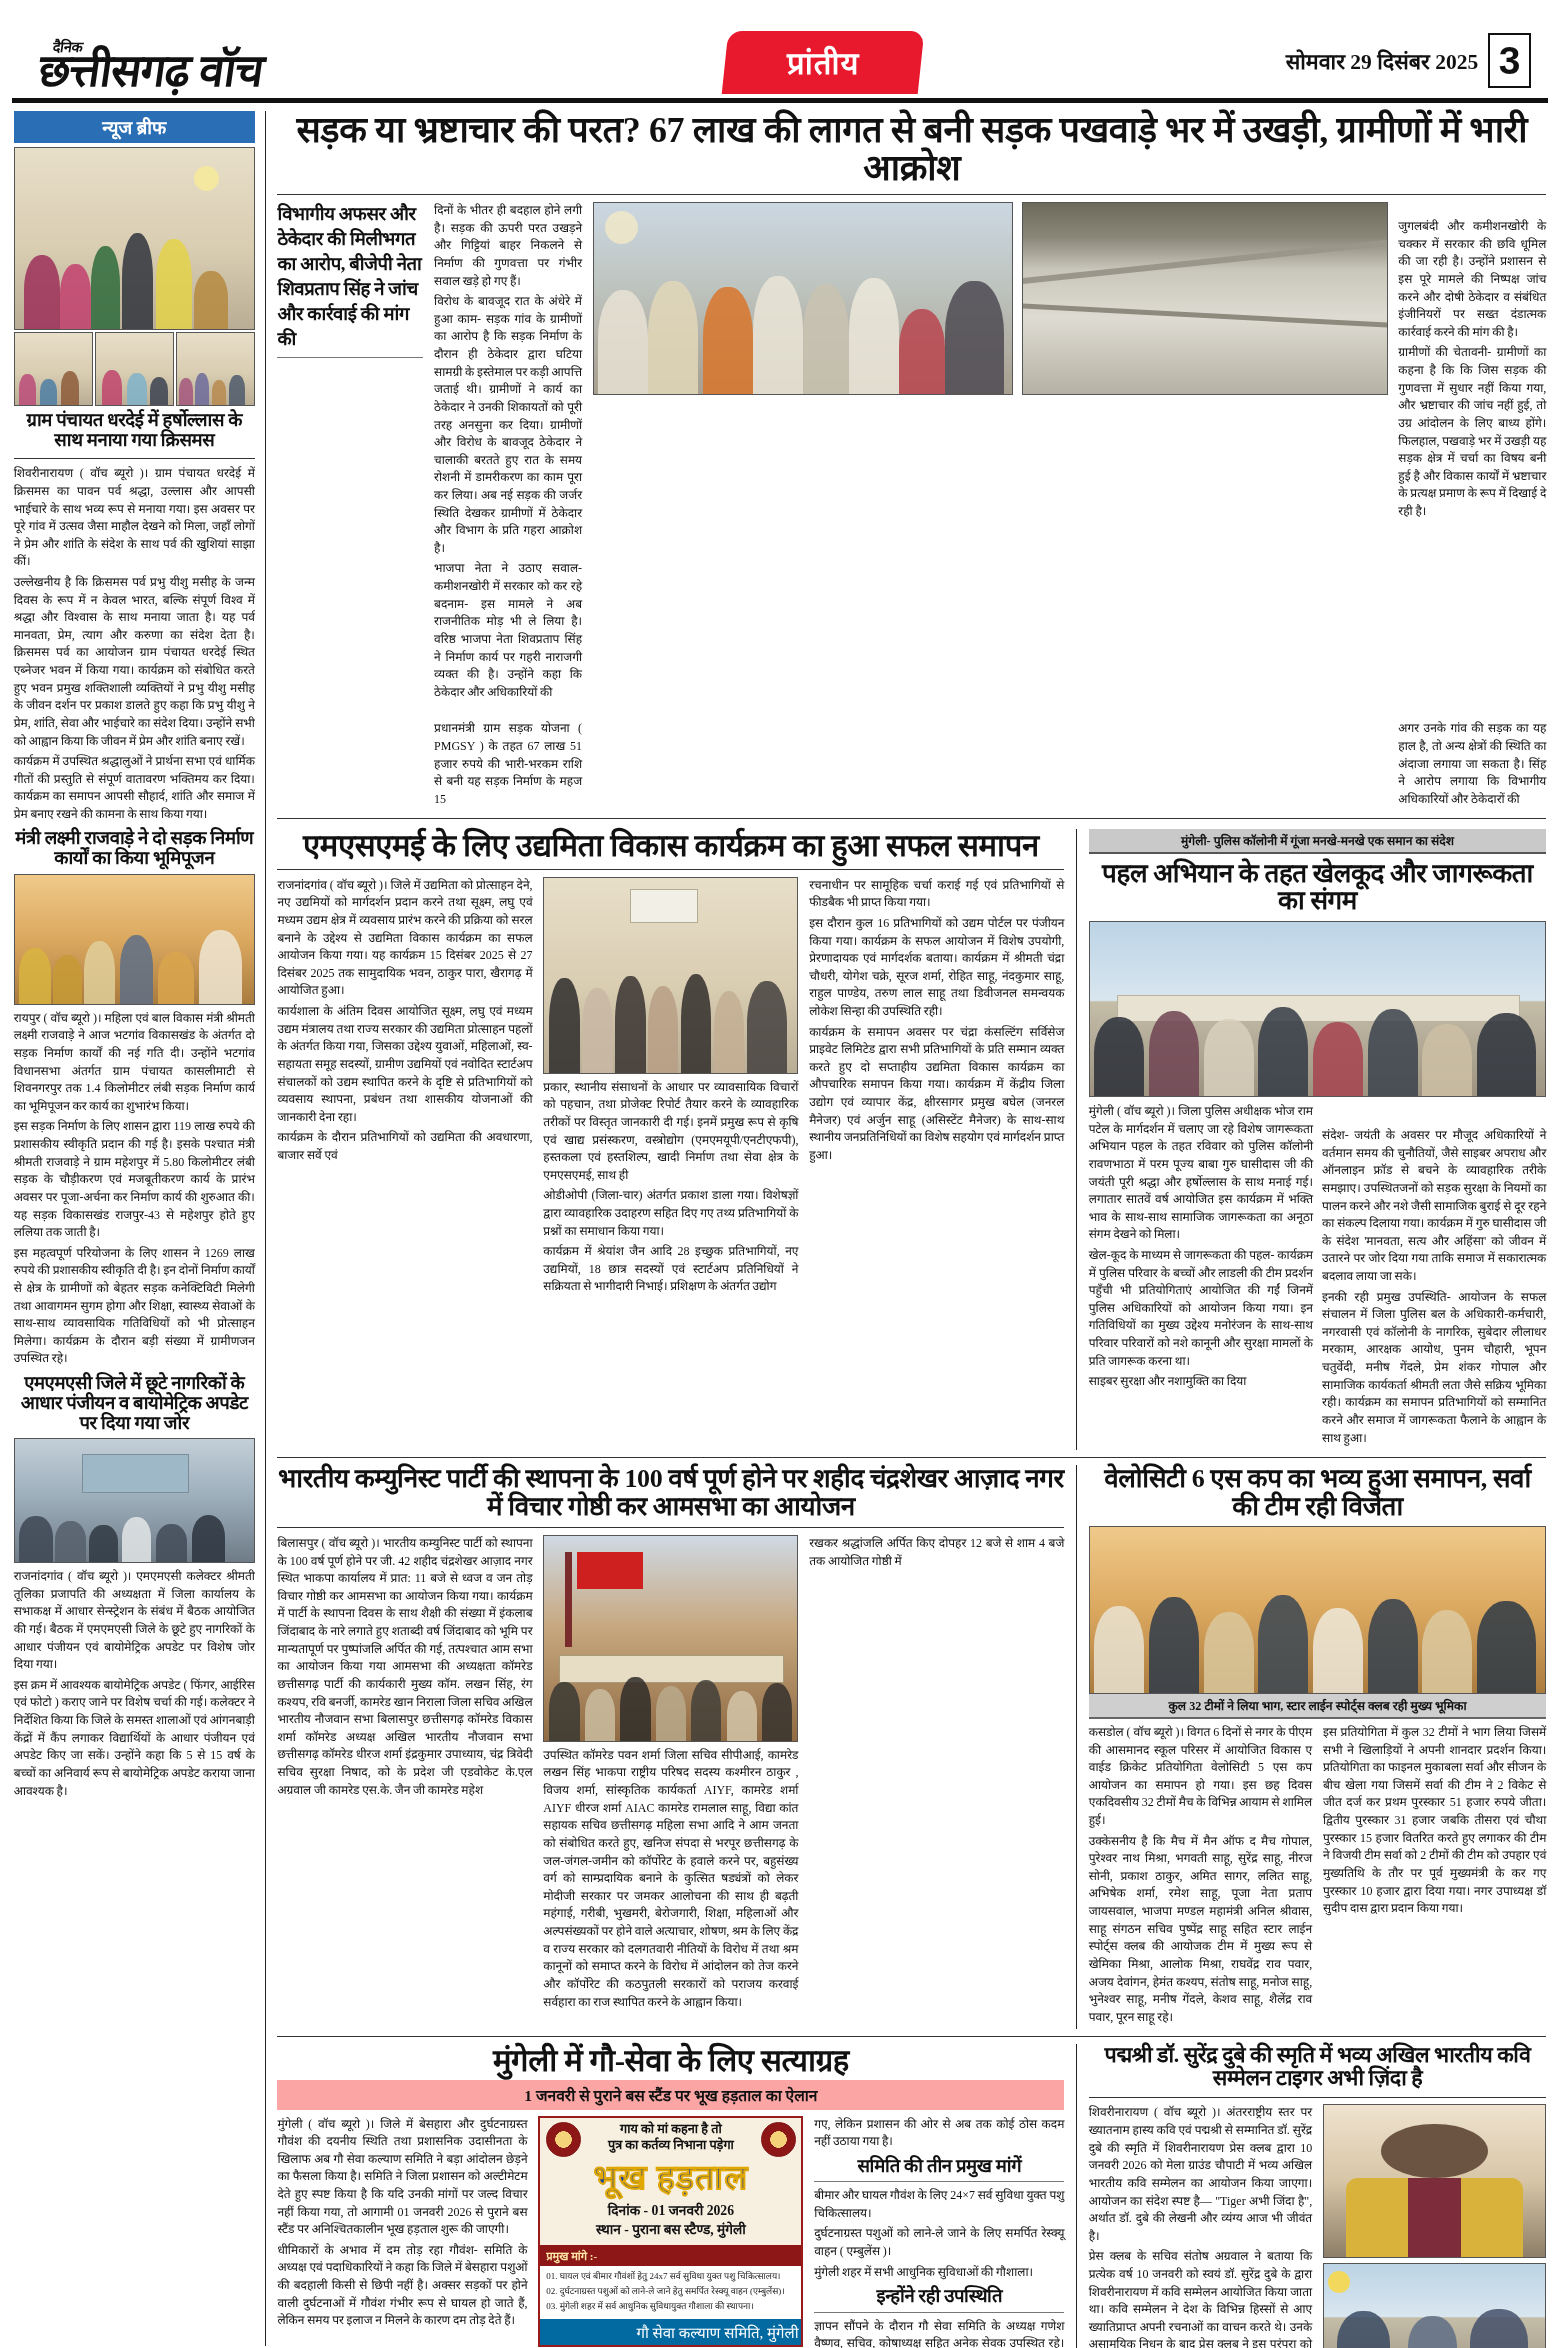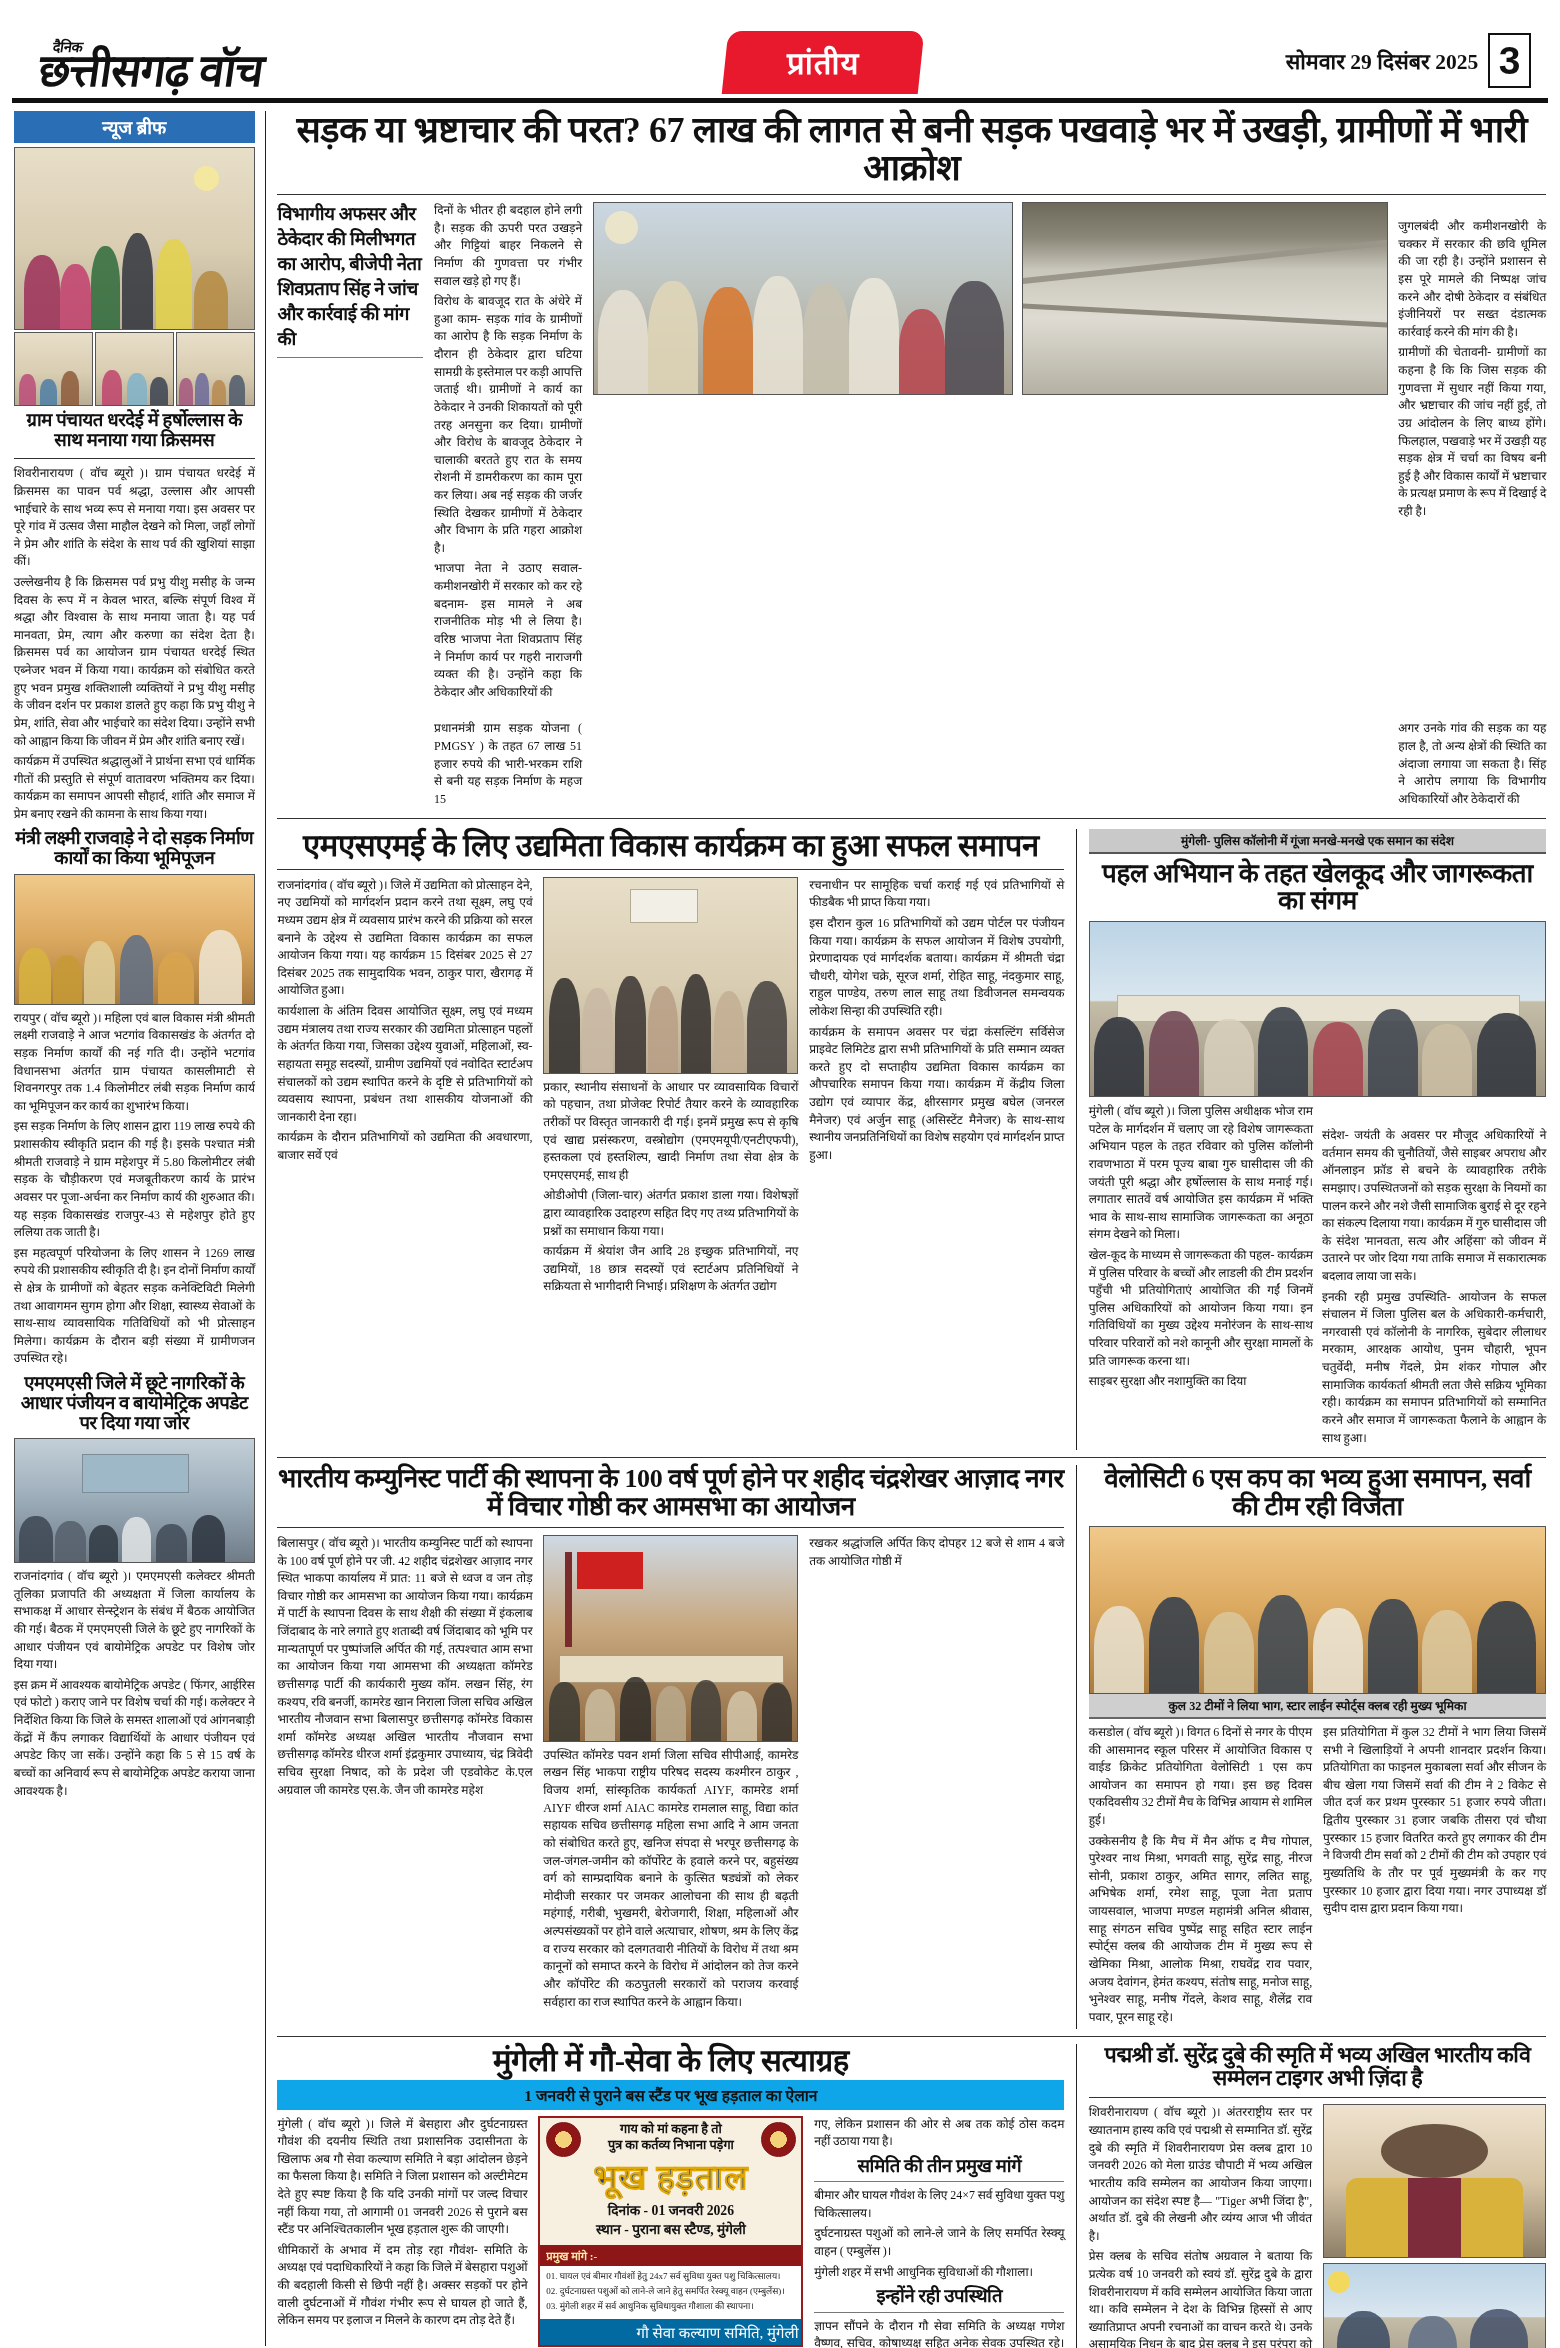--- a/index.html
+++ b/index.html
@@ -48,21 +48,21 @@
 
   .kicker{
     background:#c9c9c9;color:#111;font-size:12.2px;font-weight:bold;
     text-align:center;padding:2.9px 5.9px;border-bottom:2px solid #555;margin-bottom:5.9px;
   }
   .capbar{
     background:#cfcfcf;font-size:12.2px;font-weight:bold;text-align:center;
     padding:2.9px 3.9px;border-bottom:2px solid #666;margin-top:0;
   }
   .yellowbar{
-    background:#0ea5e9;font-size:15.6px;font-weight:bold;text-align:center;
+    background:#fca5a5;font-size:15.6px;font-weight:bold;text-align:center;
     padding:3.9px 5.9px;letter-spacing:0;
   }
   .bluebar{
     background:#2a6fb5;color:#fff;font-size:18.5px;font-weight:bold;
     text-align:center;padding:3.9px 5.9px;
   }
 
   
   .photo{border:1px solid #555;background:#cfd3d6;overflow:hidden;position:relative;}
   .ph-sky{background:linear-gradient(#bcd4e6 0%,#d9e6ef 45%,#c4bda8 46%,#9d9380 100%);}
@@ -378,21 +378,21 @@
                 <i style="left:61%;width:11%;height:86%;background:#34404e;"></i>
                 <i style="left:73%;width:11%;height:76%;background:#dcc9a0;"></i>
                 <i style="left:85%;width:13%;height:84%;background:#2e3946;"></i>
               </div>
             </div>
             <div class="capbar">कुल 32 टीमों ने लिया भाग, स्टार लाईन स्पोर्ट्स क्लब रही मुख्य भूमिका</div>
           </div>
 
           <div style="display:flex;gap:10.7px;margin-top:4.9px;">
             <div style="flex:1;">
-              <p class="p">कसडोल ( वॉच ब्यूरो )। विगत 6 दिनों से नगर के पीएम की आसमानद स्कूल परिसर में आयोजित विकास ए वाईड क्रिकेट प्रतियोगिता वेलोसिटी 1 एस कप आयोजन का समापन हो गया। इस छह दिवस एकदिवसीय 32 टीमों मैच के विभिन्न आयाम से शामिल हुई।</p>
+              <p class="p">कसडोल ( वॉच ब्यूरो )। विगत 6 दिनों से नगर के पीएम की आसमानद स्कूल परिसर में आयोजित विकास ए वाईड क्रिकेट प्रतियोगिता वेलोसिटी 5 एस कप आयोजन का समापन हो गया। इस छह दिवस एकदिवसीय 32 टीमों मैच के विभिन्न आयाम से शामिल हुई।</p>
               <p class="p">उक्केसनीय है कि मैच में मैन ऑफ द मैच गोपाल, पुरेश्वर नाथ मिश्रा, भगवती साहू, सुरेंद्र साहू, नीरज सोनी, प्रकाश ठाकुर, अमित सागर, ललित साहू, अभिषेक शर्मा, रमेश साहू, पूजा नेता प्रताप जायसवाल, भाजपा मण्डल महामंत्री अनिल श्रीवास, साहू संगठन सचिव पुष्पेंद्र साहू सहित स्टार लाईन स्पोर्ट्स क्लब की आयोजक टीम में मुख्य रूप से खेमिका मिश्रा, आलोक मिश्रा, राघवेंद्र राव पवार, अजय देवांगन, हेमंत कश्यप, संतोष साहू, मनोज साहू, भुनेश्वर साहू, मनीष गेंदले, केशव साहू, शैलेंद्र राव पवार, पूरन साहू रहे।</p>
             </div>
             <div style="flex:1;">
               <p class="p">इस प्रतियोगिता में कुल 32 टीमों ने भाग लिया जिसमें सभी ने खिलाड़ियों ने अपनी शानदार प्रदर्शन किया। प्रतियोगिता का फाइनल मुकाबला सर्वा और सीजन के बीच खेला गया जिसमें सर्वा की टीम ने 2 विकेट से जीत दर्ज कर प्रथम पुरस्कार 51 हजार रुपये जीता। द्वितीय पुरस्कार 31 हजार जबकि तीसरा एवं चौथा पुरस्कार 15 हजार वितरित करते हुए लगाकर की टीम ने विजयी टीम सर्वा को 2 टीमों की टीम को उपहार एवं मुख्यतिथि के तौर पर पूर्व मुख्यमंत्री के कर गए पुरस्कार 10 हजार द्वारा दिया गया। नगर उपाध्यक्ष डॉ सुदीप दास द्वारा प्रदान किया गया।</p>
             </div>
           </div>
         </div>
       </div>
 
       <hr class="hr">

